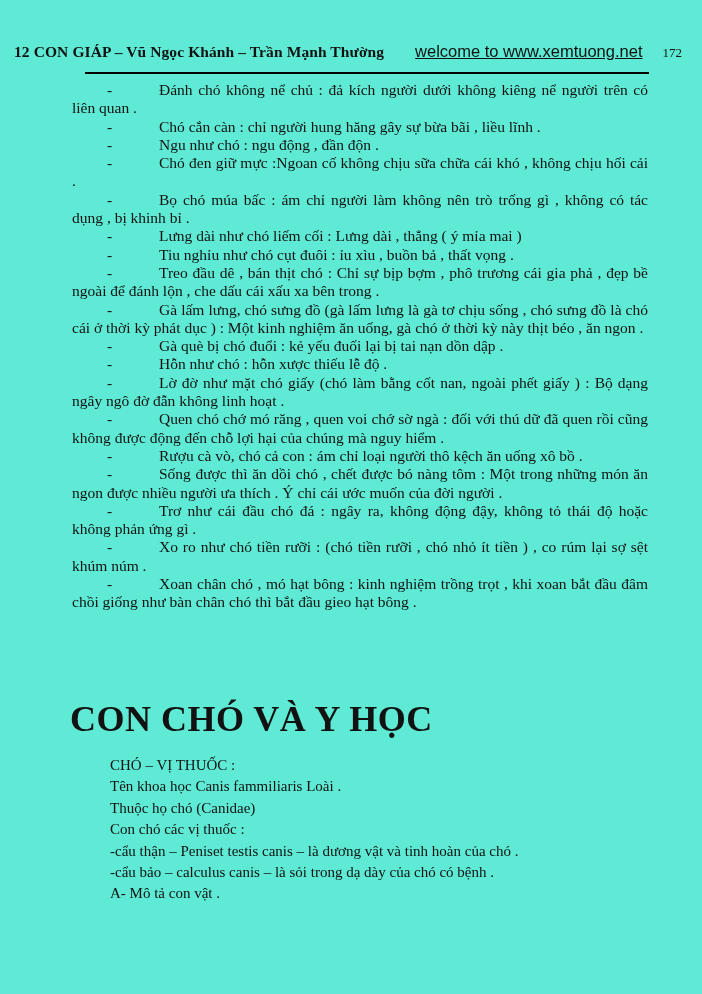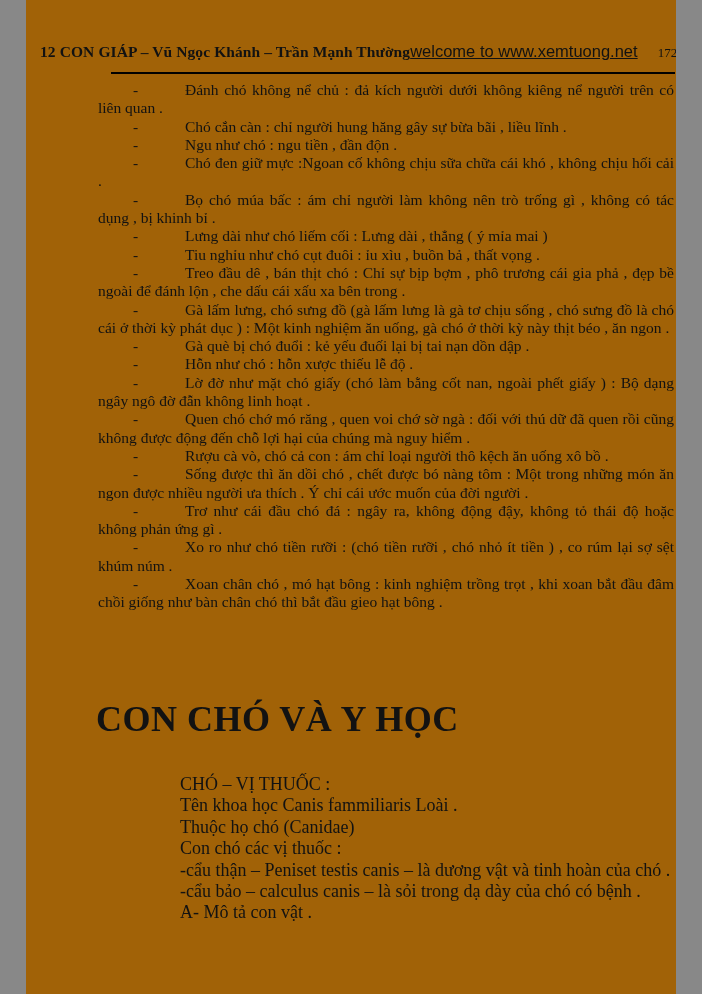--- a/index.html
+++ b/index.html
@@ -1,19 +1,19 @@
 <!DOCTYPE html>
 <html><head>
 <meta charset="utf-8">
 <style>
   html,body{margin:0;padding:0;background:#888;}
   .page{
     position:relative;
-    width:650px;height:994px;
-    background:#a16207;
+    width:702px;height:994px;
+    background:#5eead4;
     color:#121212;
     font-family:"Liberation Serif", serif;
     overflow:hidden;
     margin:0 auto;
   }
   
   .header-row{
     position:absolute;top:42px;left:14px;right:20px;
     display:flex;align-items:baseline;white-space:nowrap;
   }
@@ -40,42 +40,42 @@
   
   .section-heading{
     position:absolute;top:698px;left:70px;
     font-size:36px;font-weight:bold;letter-spacing:0.5px;
     font-family:"Liberation Serif", serif;
     white-space:nowrap;
     text-align:center;
   }
   
   .med-block{
-    position:absolute;top:774px;left:110px;width:530px;
-    font-size:18px;line-height:21.4px;margin-left:44px;
+    position:absolute;top:755px;left:110px;width:530px;
+    font-size:15px;line-height:21.4px;
   }
   .med-line{margin:0;padding:0;}
 </style>
 </head>
 <body>
 
 <div class="page">
 
   <div class="header-row">
     <span class="header-title">12 CON GIÁP – Vũ Ngọc Khánh – Trần Mạnh Thường</span>
     <span class="header-spacer"></span>
     <span class="header-link">welcome to www.xemtuong.net</span>
     <span class="header-page">172</span>
   </div>
   <div class="rule"></div>
 
   <div class="content">
     <p class="idiom"><span class="dash">-</span><span>Đánh chó không nể chủ : đả kích người dưới không kiêng nể người trên có liên quan .</span></p>
     <p class="idiom"><span class="dash">-</span><span>Chó cắn càn : chỉ người hung hăng gây sự bừa bãi , liều lĩnh .</span></p>
-    <p class="idiom"><span class="dash">-</span><span>Ngu như chó : ngu tiền , đần độn .</span></p>
+    <p class="idiom"><span class="dash">-</span><span>Ngu như chó : ngu động , đần độn .</span></p>
     <p class="idiom"><span class="dash">-</span><span>Chó đen giữ mực :Ngoan cố không chịu sữa chữa cái khó , không chịu hối cải .</span></p>
     <p class="idiom"><span class="dash">-</span><span>Bọ chó múa bấc : ám chỉ người làm không nên trò trống gì , không có tác dụng , bị khinh bỉ .</span></p>
     <p class="idiom"><span class="dash">-</span><span>Lưng dài như chó liếm cối : Lưng dài , thẳng ( ý mỉa mai )</span></p>
     <p class="idiom"><span class="dash">-</span><span>Tiu nghỉu như chó cụt đuôi : ỉu xìu , buồn bả , thất vọng .</span></p>
     <p class="idiom"><span class="dash">-</span><span>Treo đầu dê , bán thịt chó : Chỉ sự bịp bợm , phô trương cái gia phả , đẹp bề ngoài để đánh lộn , che dấu cái xấu xa bên trong .</span></p>
     <p class="idiom"><span class="dash">-</span><span>Gà lấm lưng,  chó sưng đồ (gà lấm lưng là gà tơ chịu sống , chó sưng đồ là chó cái ở thời kỳ phát dục ) : Một kinh nghiệm ăn uống, gà chó ở thời kỳ này thịt béo , ăn ngon .</span></p>
     <p class="idiom"><span class="dash">-</span><span>Gà què bị chó đuổi : kẻ yếu đuối lại bị tai nạn dồn dập .</span></p>
     <p class="idiom"><span class="dash">-</span><span>Hỗn như chó : hỗn xược thiếu lễ độ .</span></p>
     <p class="idiom"><span class="dash">-</span><span>Lờ đờ như mặt chó giấy (chó làm bằng cốt nan, ngoài phết giấy )  : Bộ dạng ngây ngô đờ đẫn không linh hoạt .</span></p>
     <p class="idiom"><span class="dash">-</span><span>Quen chó chớ mó răng , quen voi chớ sờ ngà : đối với thú dữ đã quen rồi cũng không được động đến chỗ lợi hại của chúng mà nguy hiểm .</span></p>

